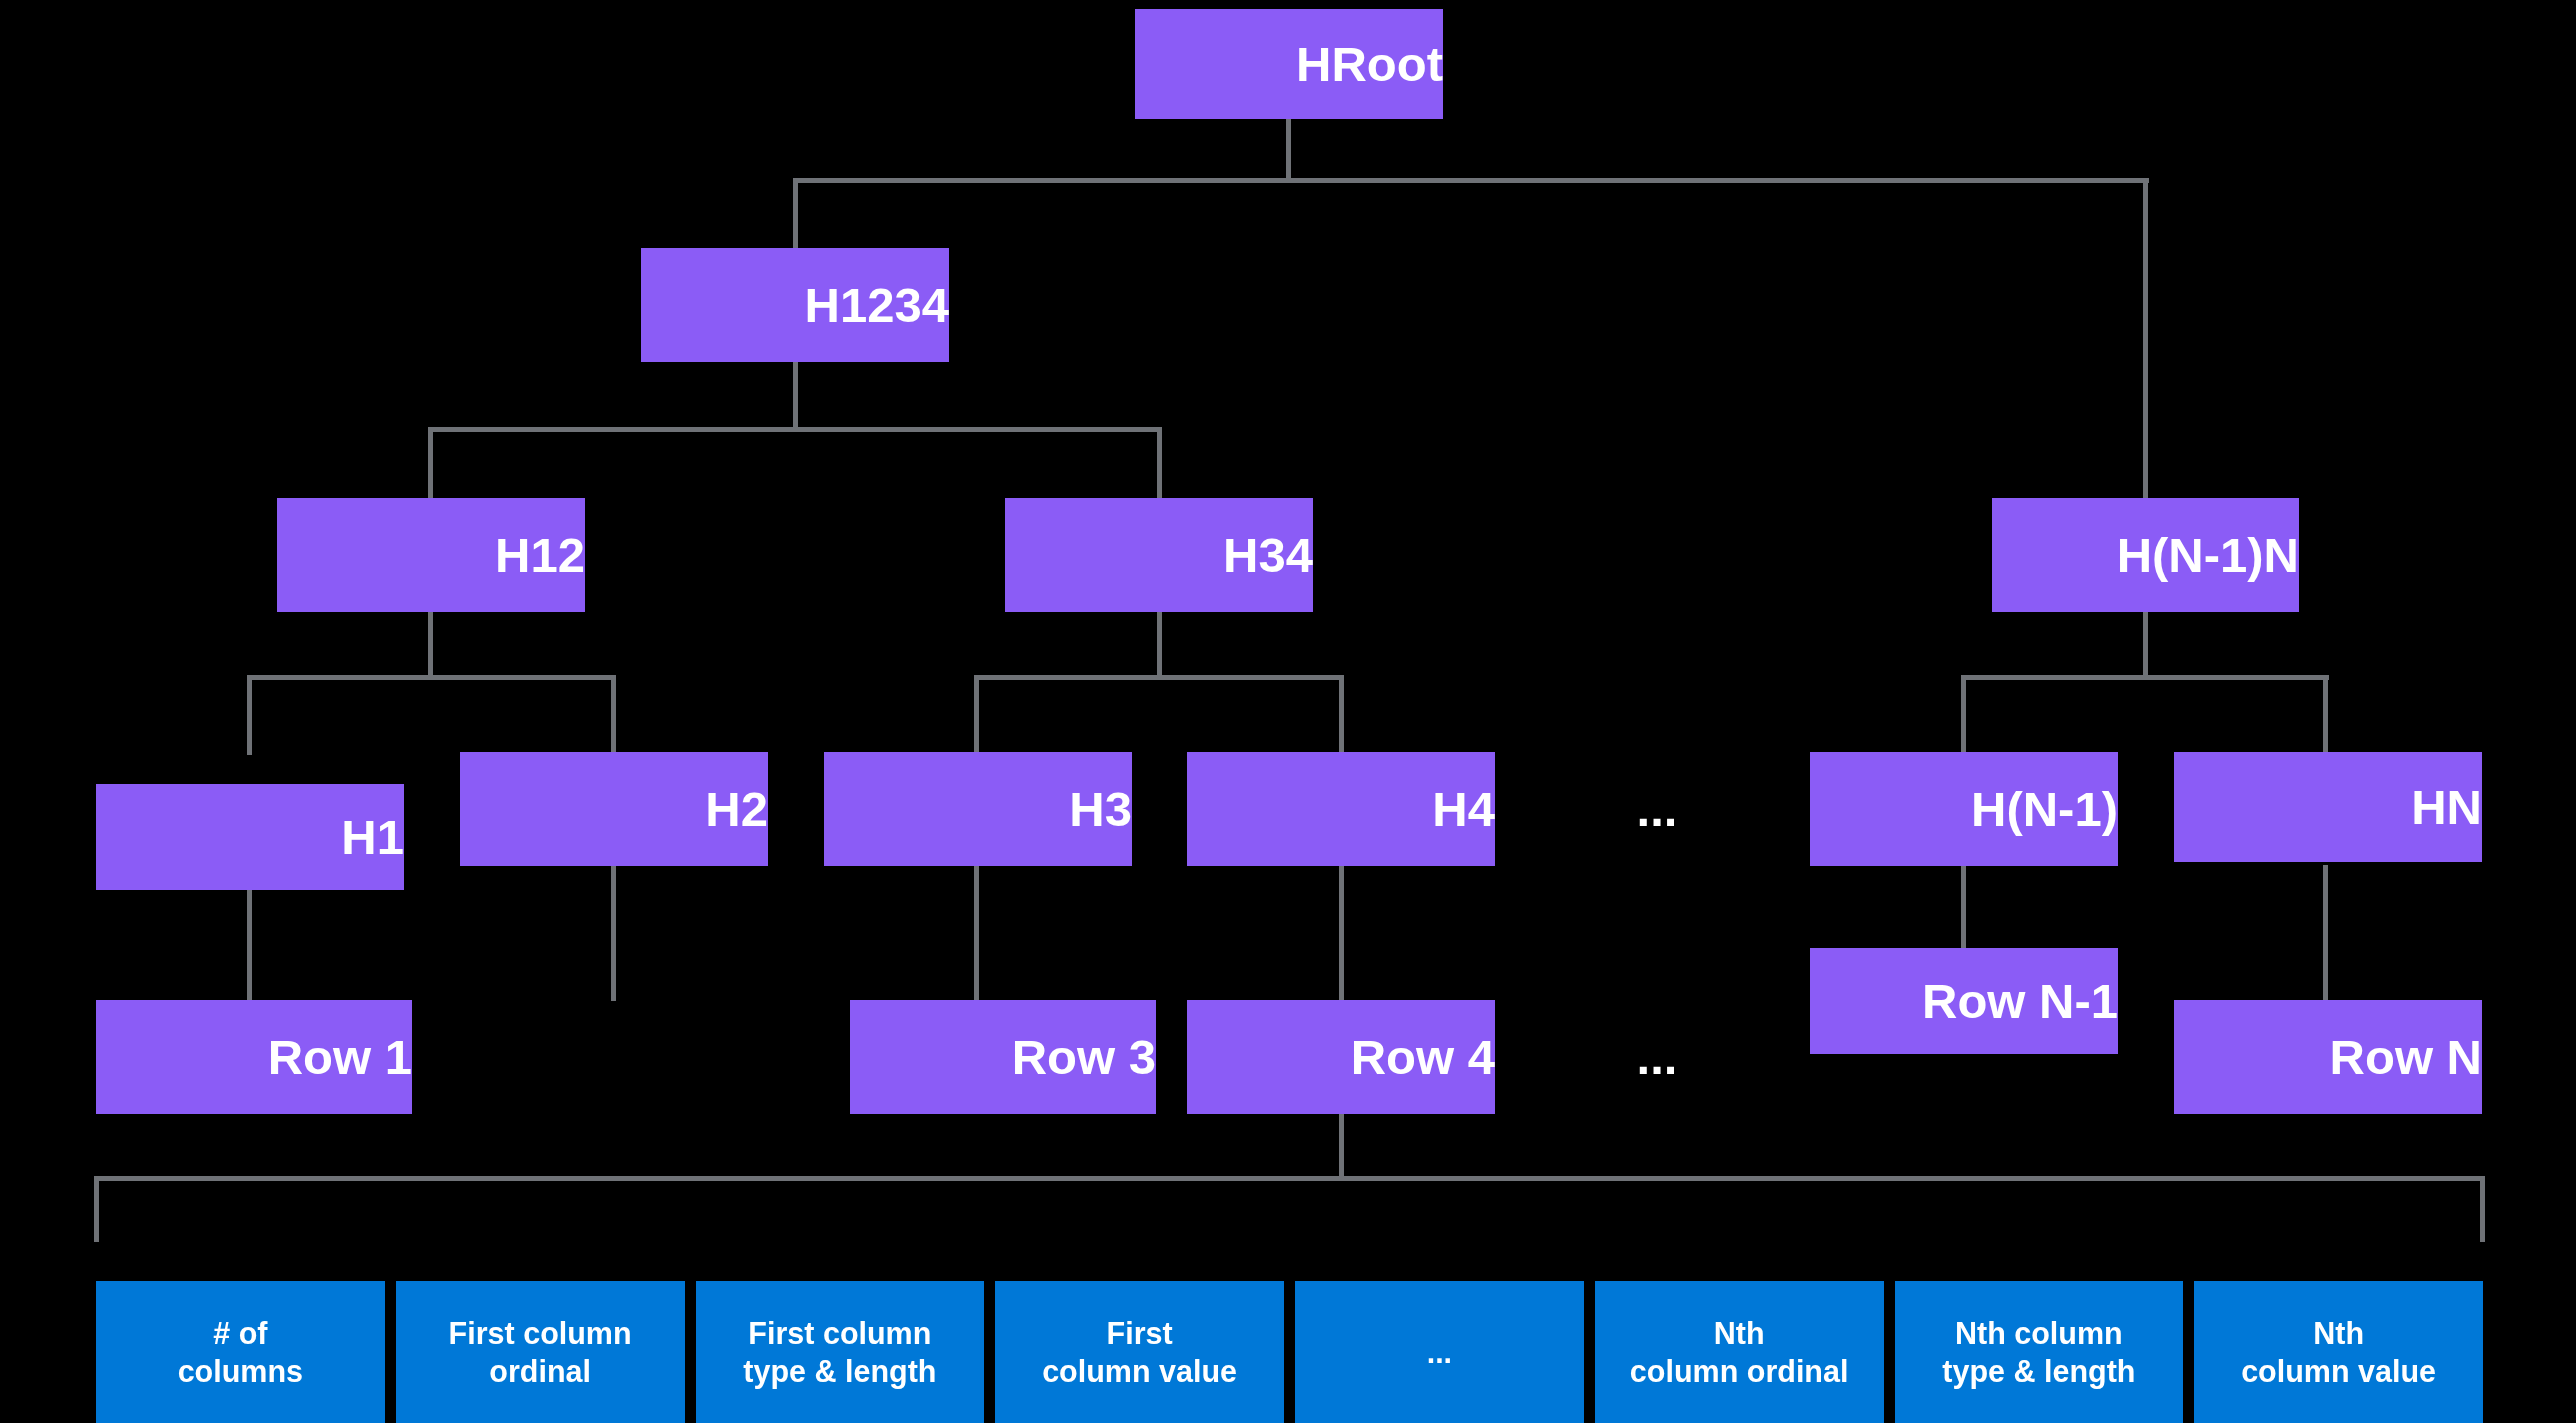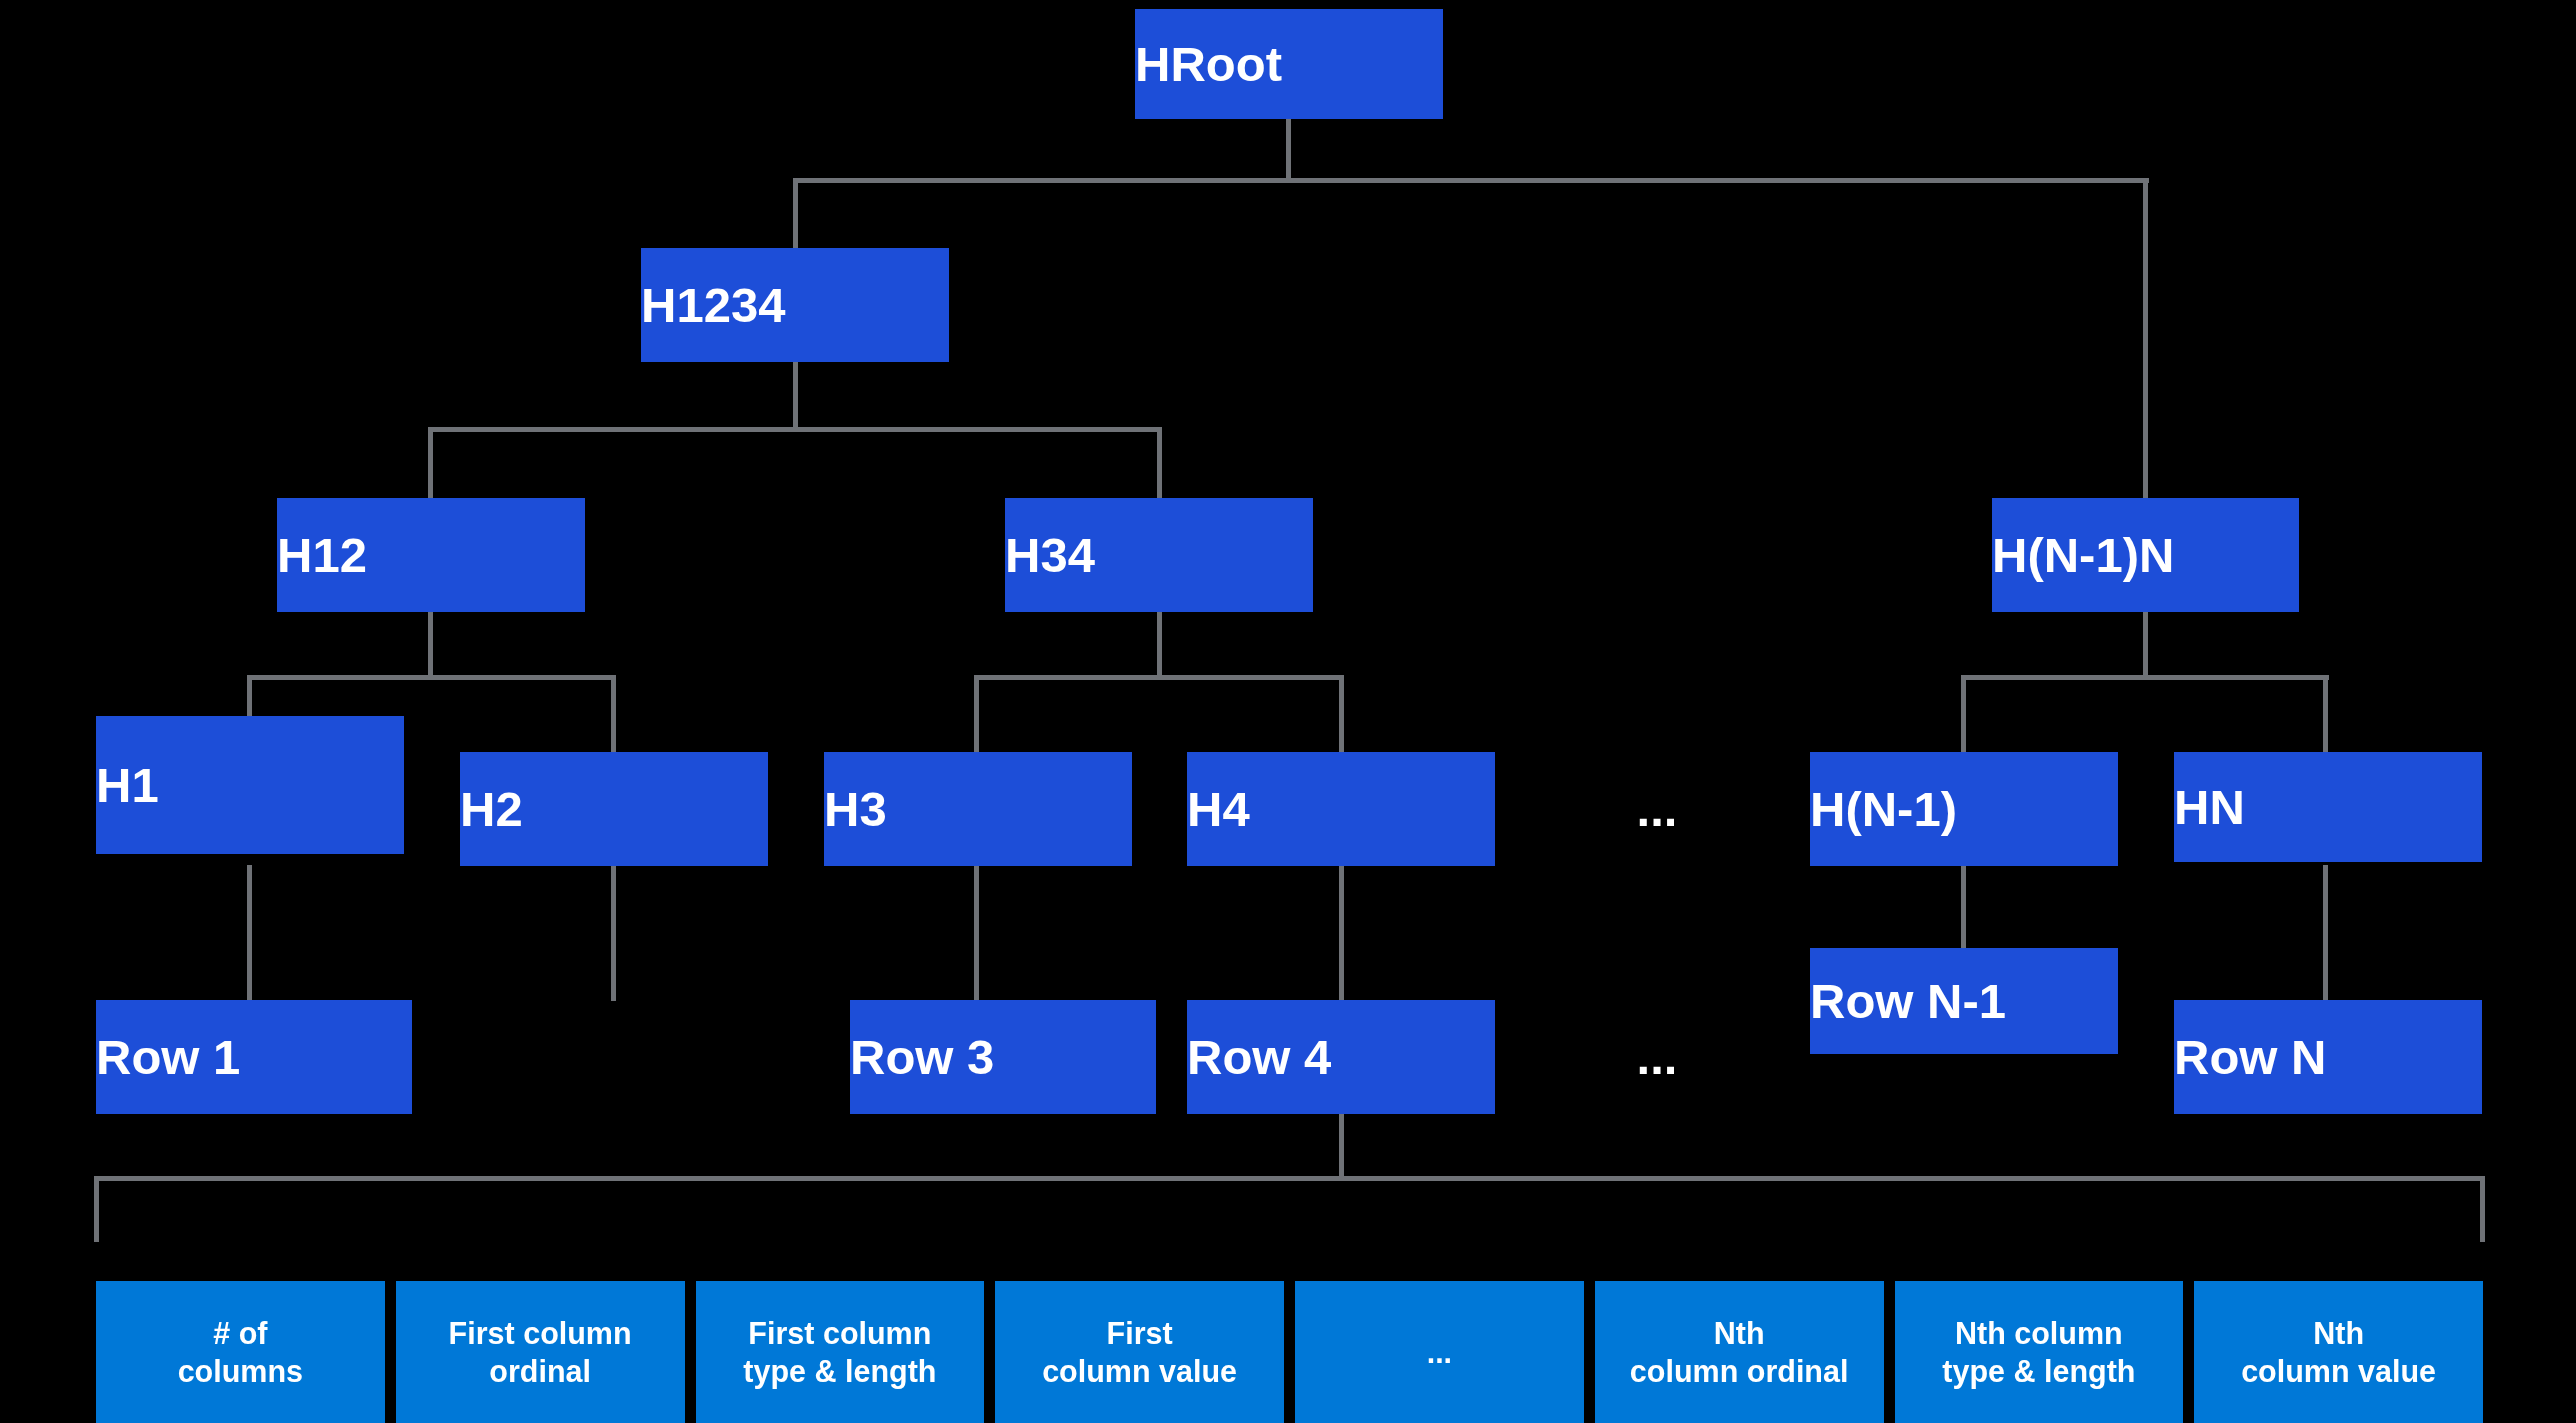--- a/index.html
+++ b/index.html
@@ -14,25 +14,25 @@
     background: #000000;
     overflow: hidden;
     font-family: "Liberation Sans", sans-serif;
   }
   .connector {
     position: absolute;
     background: #6f7277;
   }
   .node {
     position: absolute;
-    background: #1d4ed8;
+    background: #8b5cf6;
     color: #ffffff;
     display: flex;
     align-items: center;
-    justify-content: flex-start;
+    justify-content: flex-end;
     font-weight: 700;
     font-size: 49px;
     white-space: nowrap;
   }
   .dots {
     position: absolute;
     color: #ffffff;
     display: flex;
     align-items: center;
     justify-content: center;
@@ -115,21 +115,21 @@
   <div class="node" style="left:277px; top:498px; width:308px; height:114px;">
       <span>H12</span>
     </div>
   <div class="node" style="left:1005px; top:498px; width:308px; height:114px;">
       <span>H34</span>
     </div>
   <div class="node" style="left:1992px; top:498px; width:307px; height:114px;">
       <span>H(N-1)N</span>
     </div>
 
-  <div class="node" style="left:96px; top:716px; width:308px; height:138px;">
+  <div class="node" style="left:96px; top:784px; width:308px; height:106px;">
       <span>H1</span>
     </div>
   <div class="node" style="left:460px; top:752px; width:308px; height:114px;">
       <span>H2</span>
     </div>
   <div class="node" style="left:824px; top:752px; width:308px; height:114px;">
       <span>H3</span>
     </div>
   <div class="node" style="left:1187px; top:752px; width:308px; height:114px;">
       <span>H4</span>

